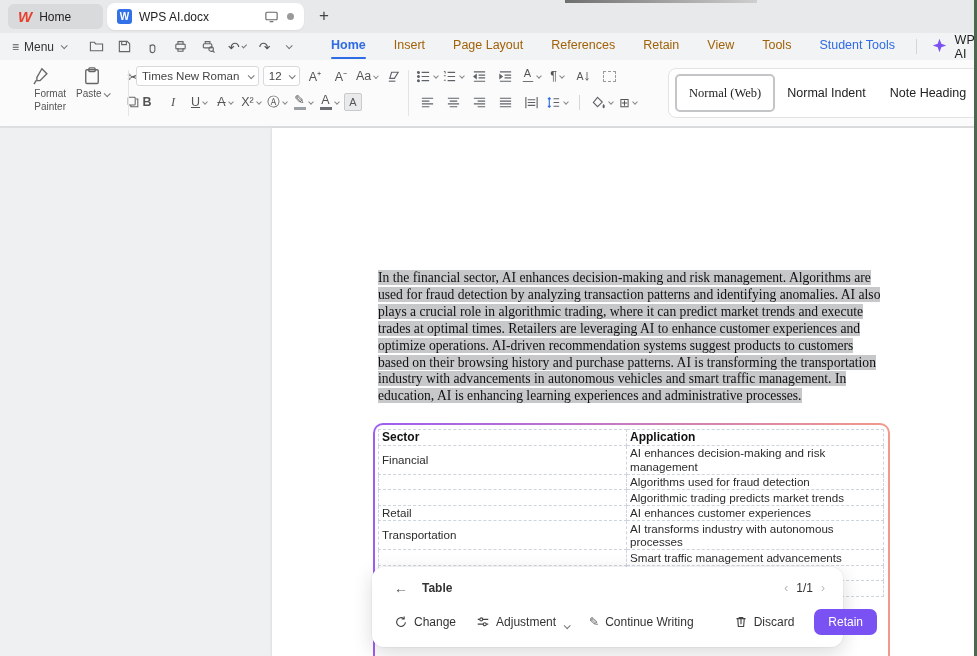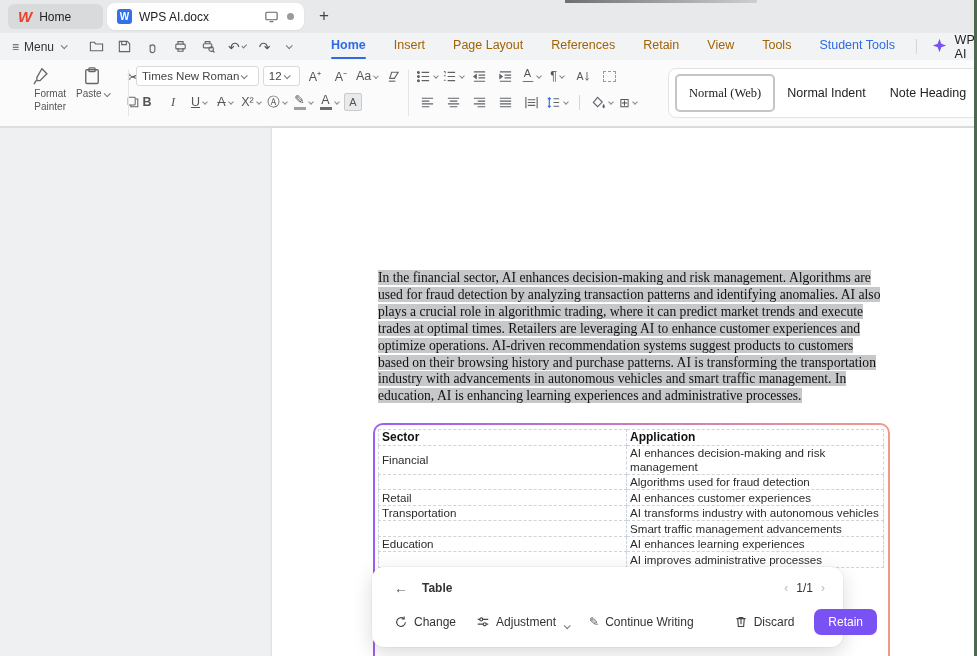--- a/index.html
+++ b/index.html
@@ -38,21 +38,21 @@
 
   
   .ribbon { position:absolute; left:0; top:60px; width:977px; height:67px; background:#fbfbfc; border-bottom:1px solid #dcdddf; box-shadow:0 2px 3px rgba(0,0,0,.05); }
   .rgroup { position:absolute; top:6px; }
   .gdiv { position:absolute; top:10px; width:1px; height:46px; background:#e3e4e6; }
   .big-btn { display:inline-flex; flex-direction:column; align-items:center; width:52px; color:#555; }
   .big-btn svg { width:20px; height:20px; stroke:#666; fill:none; stroke-width:1.1; margin-bottom:2px; }
   .big-lbl { font-size:10px; color:#555; text-align:right; line-height:1.25; }
   .mini-col { display:inline-flex; flex-direction:column; gap:8px; vertical-align:top; margin-left:6px; margin-top:2px; }
   .mini-col .qicon svg { width:14px; height:14px; }
-  .combo { display:inline-flex; align-items:center; border:1px solid #d8d9db; border-radius:3px; background:#fff; height:20px; padding:0 5px; font-size:11.5px; color:#444; }
+  .combo { display:inline-flex; align-items:center; justify-content:space-between; border:1px solid #d8d9db; border-radius:3px; background:#fff; height:20px; padding:0 5px; font-size:11.5px; color:#444; }
   .frow { display:flex; align-items:center; gap:4px; }
   .frow + .frow { margin-top:6px; }
   .ric { min-width:22px; height:20px; display:inline-flex; align-items:center; justify-content:center; color:#555; font-size:12.5px; border-radius:3px; }
   .ric svg { width:15px; height:15px; stroke:#5f6368; fill:none; stroke-width:1.2; }
   .ric .dd { display:inline-block; width:4px; height:4px; border-right:1px solid #888; border-bottom:1px solid #888; transform:rotate(45deg); margin-left:3px; }
   .u-line { text-decoration:underline; }
   .s-line { text-decoration:line-through; }
   .color-bar { display:inline-flex; flex-direction:column; align-items:center; line-height:1; }
   .color-bar .bar { width:12px; height:3px; margin-top:1px; }
   .boxedA { border:1px solid #c9cacc; background:#e9eaec; width:18px; height:18px; display:inline-flex; align-items:center; justify-content:center; font-size:11px; color:#555; border-radius:2px; }
@@ -410,26 +410,30 @@
         <tbody id="ai-table-body">
             <tr>
               <td>Financial</td>
               <td>AI enhances decision-making and risk management</td>
             </tr>
             <tr>
               <td>&nbsp;</td>
               <td>Algorithms used for fraud detection</td>
             </tr>
             <tr>
+              <td>&nbsp;</td>
+              <td>Algorithmic trading predicts market trends</td>
+            </tr>
+            <tr>
               <td>Retail</td>
               <td>AI enhances customer experiences</td>
             </tr>
             <tr>
               <td>Transportation</td>
-              <td>AI transforms industry with autonomous vehicles</td>
+              <td>AI transforms industry with autonomous processes</td>
             </tr>
             <tr>
               <td>&nbsp;</td>
               <td>Smart traffic management advancements</td>
             </tr>
             <tr>
               <td>Education</td>
               <td>AI enhances learning experiences</td>
             </tr>
             <tr>

